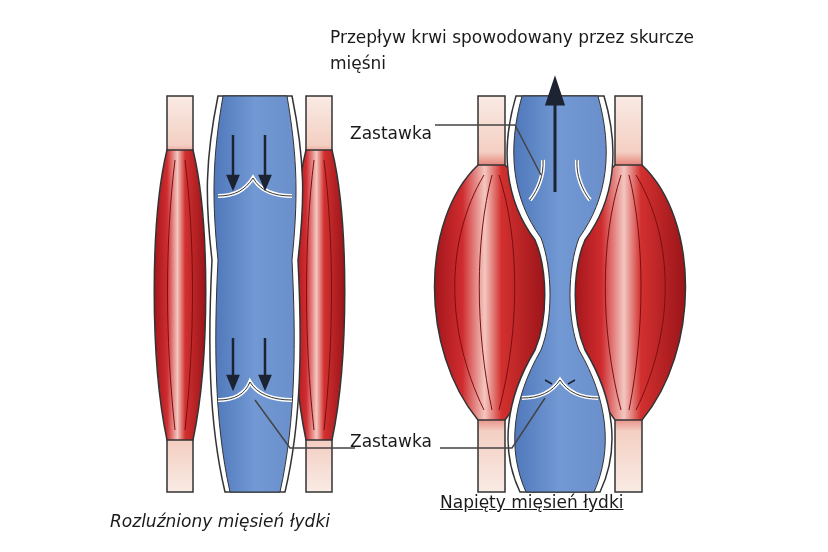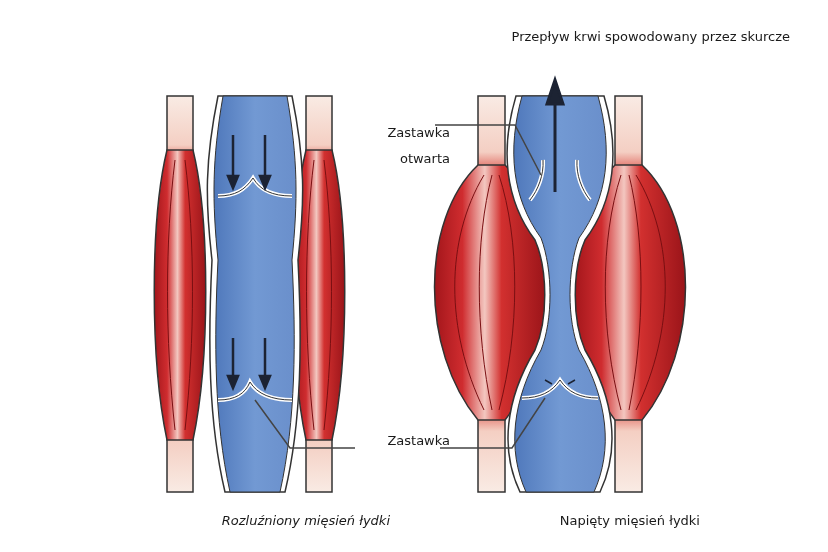--- a/index.html
+++ b/index.html
@@ -1,17 +1,17 @@
 <!DOCTYPE html>
 <html><head>
 <meta charset="utf-8">
 <style>
   html,body{margin:0;padding:0;background:#ffffff;}
   body{width:828px;height:552px;position:relative;overflow:hidden;font-family:"DejaVu Sans","Liberation Sans",sans-serif;color:#1a1a1a;}
-  .label{position:absolute;font-size:13px;line-height:26px;text-align:right;white-space:nowrap;}
+  .label{position:absolute;font-size:17px;line-height:26px;text-align:left;white-space:nowrap;}
   svg{position:absolute;left:0;top:0;}
 </style>
 </head>
 <body>
 
 <svg width="828" height="552" viewBox="0 0 828 552">
   <defs>
     <linearGradient id="tendonTop" x1="0" y1="0" x2="0" y2="1">
       <stop offset="0" stop-color="#f9ebe4"></stop>
       <stop offset="0.7" stop-color="#f4cfc3"></stop>
@@ -110,25 +110,25 @@
 
   <g stroke="#444" stroke-width="1.5" fill="none">
     <path d="M435,125 L515,125 L541,175"></path>
     <path d="M355,448 L290,448 L255,400"></path>
     <path d="M440,448 L512,448 L545,398"></path>
   </g>
 </svg>
 
 <div class="label" style="left:330px;top:24px;width:460px;">
   <div>Przepływ krwi spowodowany przez skurcze</div>
+  <div>mięśni</div>
 </div>
 
 <div class="label" style="left:350px;top:120px;width:100px;">
   <div>Zastawka</div>
-  <div>otwarta</div>
 </div>
 
 <div class="label" style="left:350px;top:428px;width:100px;">
   <div>Zastawka</div>
 </div>
 
 <div class="label" style="left:110px;top:508px;width:280px;font-style:italic;">Rozluźniony mięsień łydki</div>
-<div class="label" style="left:440px;top:508px;width:260px;">Napięty mięsień łydki</div>
+<div class="label" style="left:440px;top:489px;width:260px;text-decoration:underline;">Napięty mięsień łydki</div>
 
 </body></html>

